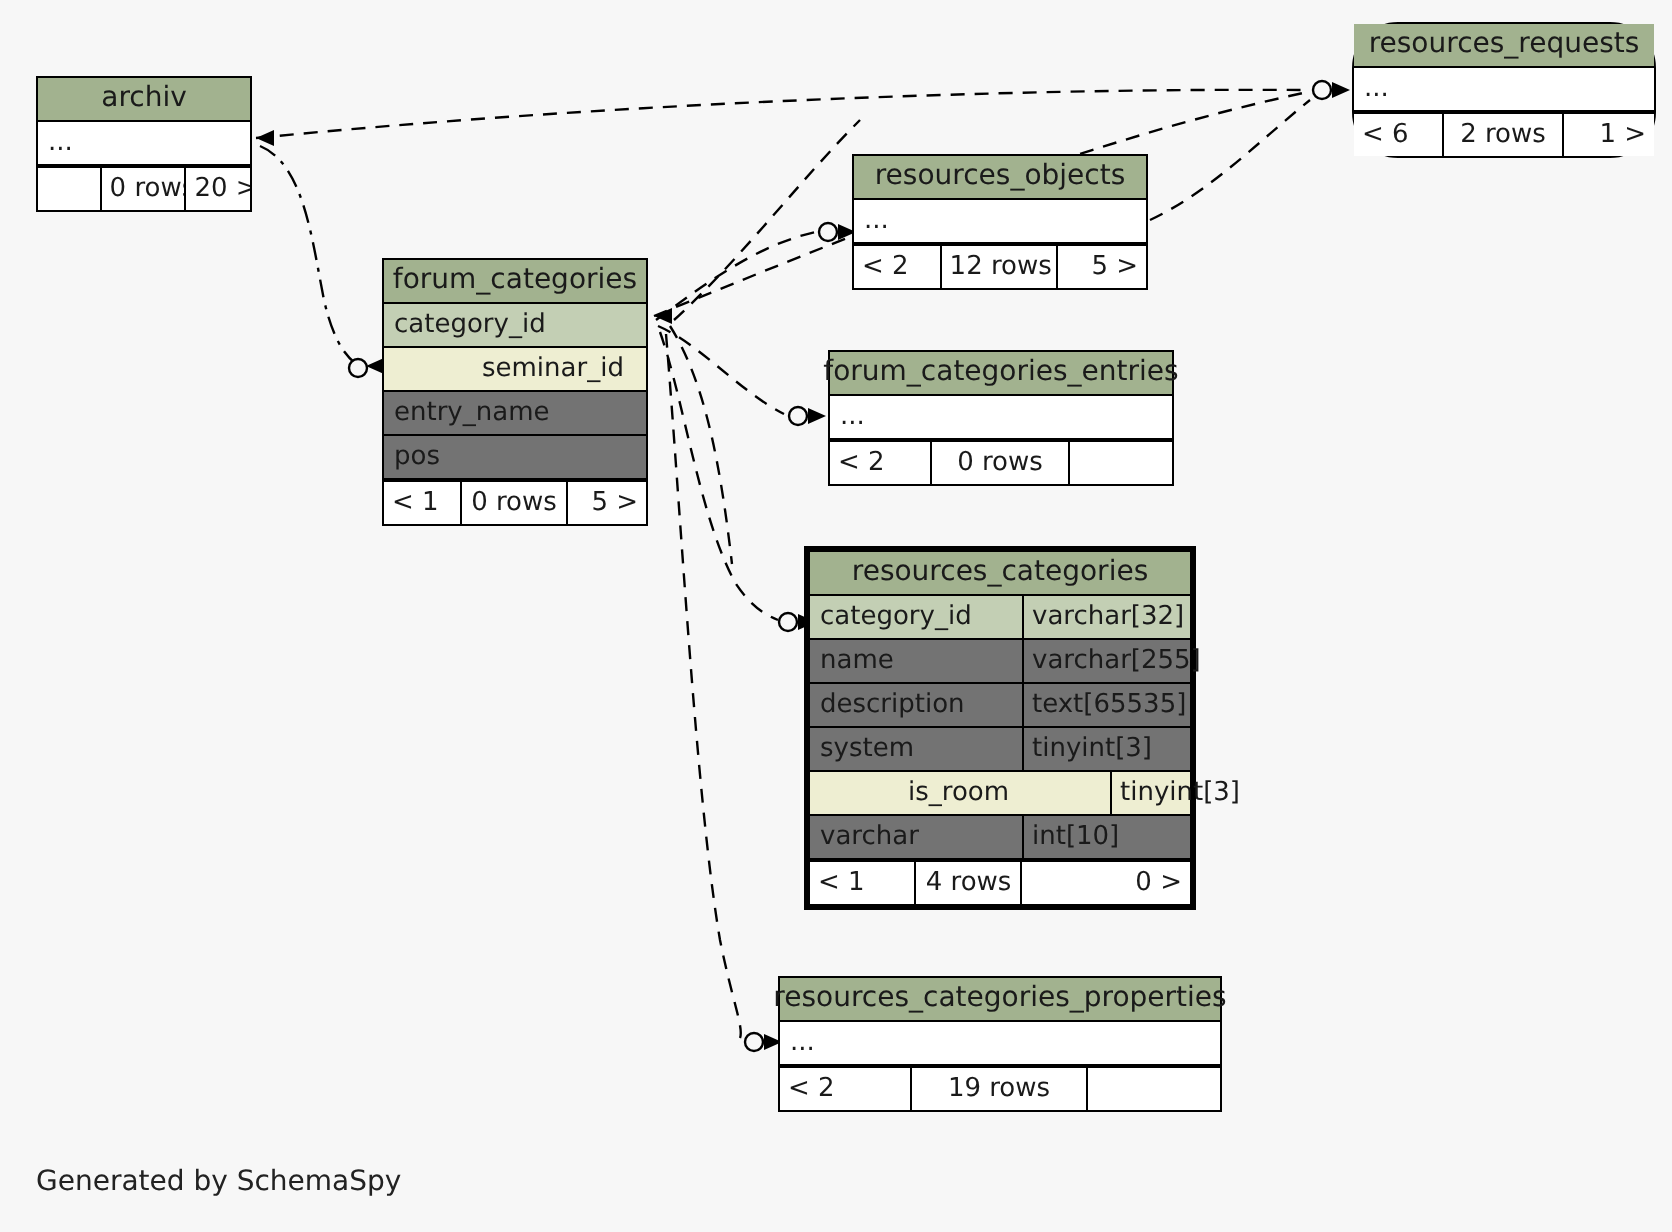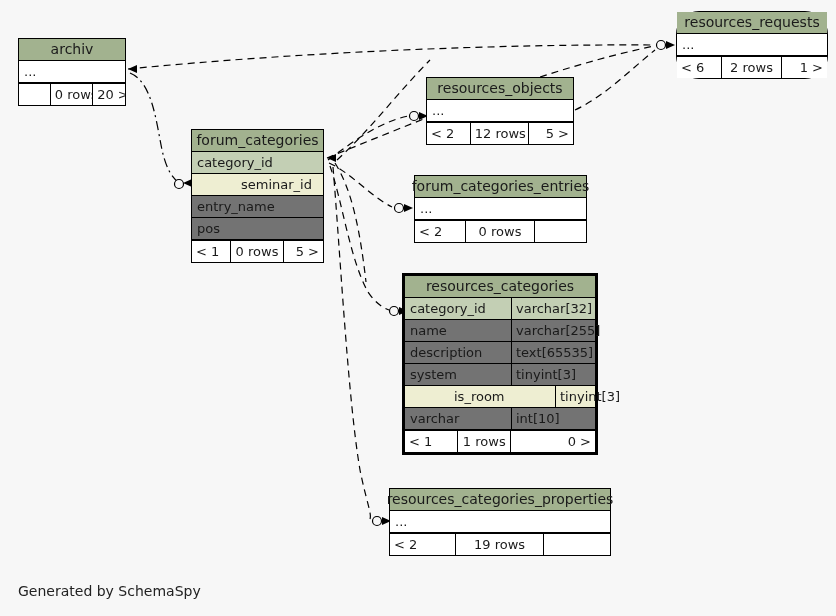--- a/index.html
+++ b/index.html
@@ -278,21 +278,21 @@
         <div class="row fk">
           <div class="cname" style="width: 106px;">is_room</div>
           <div class="ctype">tinyint[3]</div>
         </div>
         <div class="row plain">
           <div class="cname" style="width: 106px;">varchar</div>
           <div class="ctype">int[10]</div>
         </div>
         <div class="footer">
           <div class="f left" style="flex: 0 0 28%;">&lt; 1</div>
-          <div class="f center" style="flex: 0 0 28%;">1 rows</div>
+          <div class="f center" style="flex: 0 0 28%;">4 rows</div>
           <div class="f right" style="flex: 0 0 44%;">0 &gt;</div>
         </div>
       </div>
       <div class="node" style="left: 389px; top: 488px; width: 222px;">
         <div class="title">
           <span>resources_categories_properties</span>
         </div>
         <div class="row ellipsis">...</div>
         <div class="footer">
           <div class="f left" style="flex: 0 0 30%;">&lt; 2</div>

